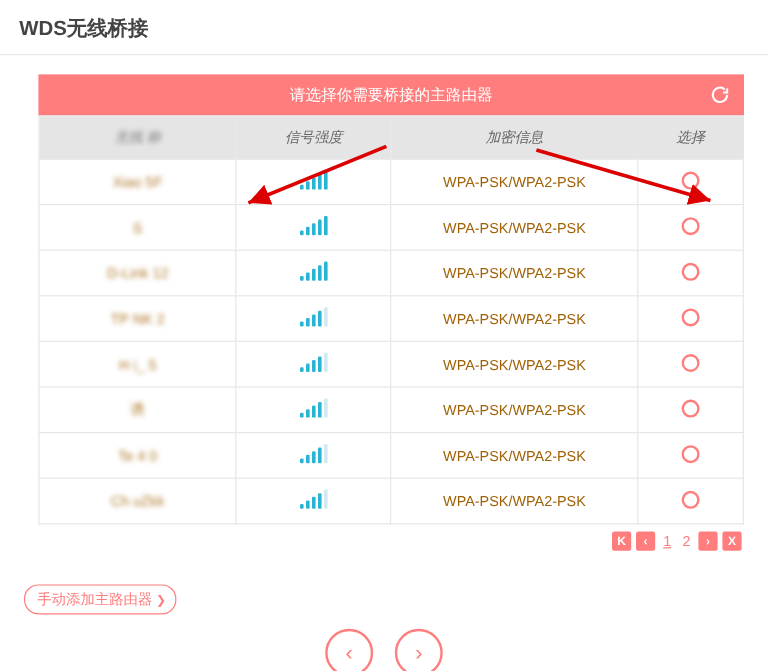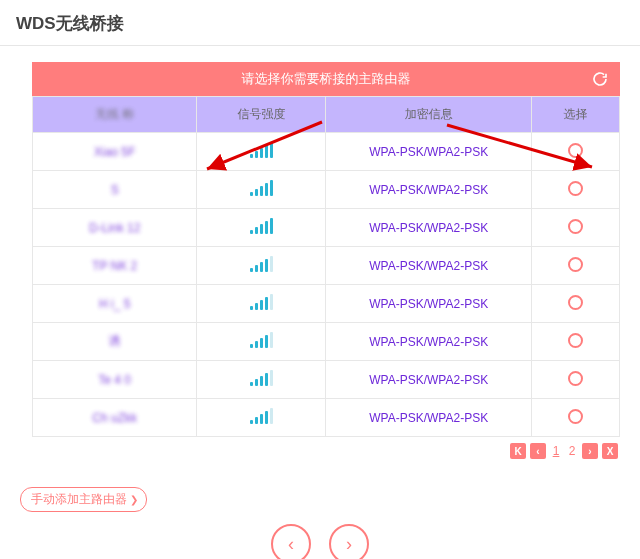--- a/index.html
+++ b/index.html
@@ -26,23 +26,23 @@
     position: absolute; right: 10px; top: 50%;
     transform: translateY(-50%);
     width: 20px; height: 20px; display: flex;
     align-items: center; justify-content: center;
     cursor: pointer;
   }
   table { width: 100%; border-collapse: collapse; }
   th, td {
     border: 1px solid #e7e7e7;
     padding: 9px 6px; text-align: center;
-    font-size: 12px; color: #6d28d9;
-  }
-  th { font-weight: normal; color: #666; background: #c4b5fd; }
+    font-size: 12px; color: #a16207;
+  }
+  th { font-weight: normal; color: #666; background: #e5e5e5; font-style: italic; }
   .col-name { width: 28%; }
   .col-signal { width: 22%; }
   .col-enc { width: 35%; }
   .col-sel { width: 15%; }
   .signal-bars {
     display: inline-flex; align-items: flex-end;
     gap: 2px; height: 16px;
   }
   .signal-bars span {
     display: block; width: 3px;

